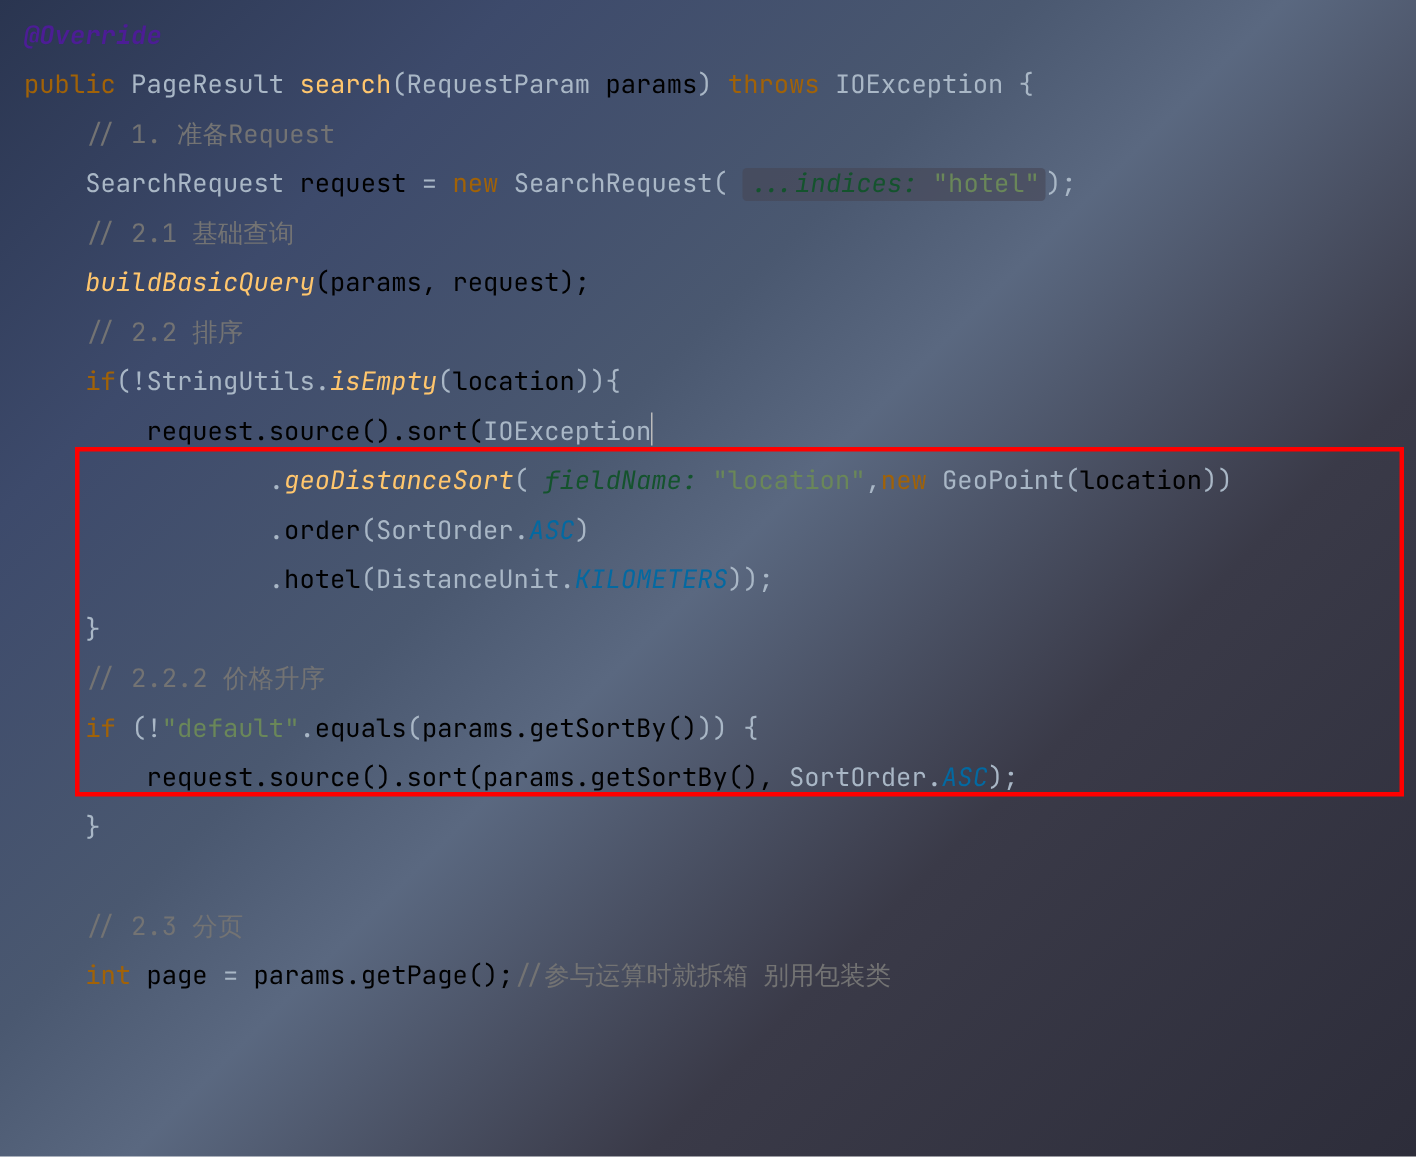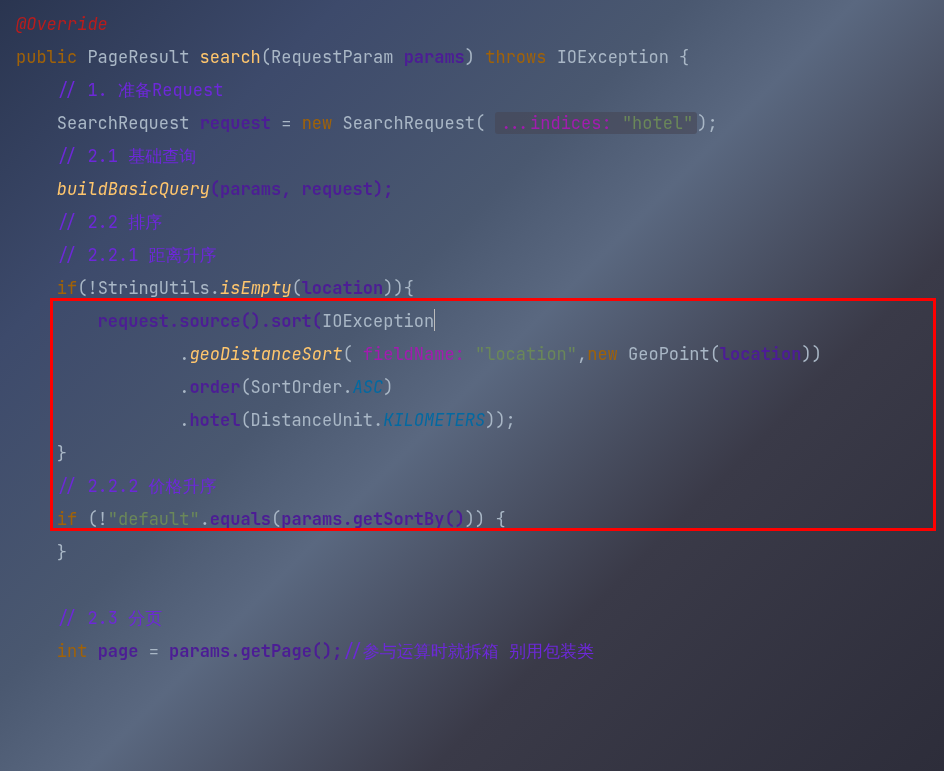--- a/index.html
+++ b/index.html
@@ -12,27 +12,27 @@
     line-height: 33px;
     overflow: hidden;
     position: relative;
   }
   .editor {
     padding: 8px 0 0 16px;
     position: relative;
   }
   .line { white-space: pre; position: relative; }
   .kw { color: #a16207; }
-  .annotation { color: #b91c1c; font-style: italic; }
+  .annotation { color: #4c1d95; font-style: italic; font-weight: bold; }
   .type { color: #a9b7c6; }
   .method-decl { color: #ffc66d; text-align: center; }
-  .comment { color: #6d28d9; }
+  .comment { color: #737373; }
   .string { color: #6a8759; }
-  .var { color: #4c1d95; font-weight: bold; }
-  .param-label { color: #a21caf; }
+  .var { color: #000000; }
+  .param-label { color: #14532d; font-style: italic; }
   .punct { color: #a9b7c6; }
   .paren { color: #a9b7c6; }
   .static-field { color: #0369a1; font-style: italic; }
   .italic-call { color: #ffc66d; font-style: italic; }
   .cursor {
     display: inline-block;
     width: 1px;
     height: 22px;
     background: #bbbbbb;
     vertical-align: middle;
@@ -67,39 +67,39 @@
 
 <div class="line">    <span class="type">SearchRequest</span><span class="punct"> </span><span class="var">request</span><span class="punct"> = </span><span class="kw">new</span><span class="punct"> </span><span class="type">SearchRequest</span><span class="paren">( </span><span class="param-hint"><span class="param-label">...indices:</span><span class="punct"> </span><span class="string">"hotel"</span></span><span class="paren">);</span></div>
 
 
 <div class="line">    <span class="comment">// 2.1 基础查询</span></div>
 
 <div class="line">    <span class="italic-call">buildBasicQuery</span><span class="var">(params, request);</span></div>
 
 <div class="line">    <span class="comment">// 2.2 排序</span></div>
 
-<div class="line">    <span class="comment">// 2.2.1 距离升序</span></div>
 
 
 <div class="line">    <span class="kw">if</span><span class="paren">(!</span><span class="type">StringUtils</span><span class="punct">.</span><span class="italic-call">isEmpty</span><span class="paren">(</span><span class="var">location</span><span class="paren">)){</span></div>
 
 <div class="line">        <span class="var">request.source().sort(</span><span class="type">IOException</span><span class="cursor"></span></div>
 
 <div class="line">                <span class="punct">.</span><span class="italic-call">geoDistanceSort</span><span class="paren">( </span><span class="param-label">fieldName:</span><span class="punct"> </span><span class="string">"location"</span><span class="punct">,</span><span class="kw">new</span><span class="punct"> </span><span class="type">GeoPoint</span><span class="paren">(</span><span class="var">location</span><span class="paren">))</span></div>
 
 <div class="line">                <span class="punct">.</span><span class="var">order</span><span class="paren">(</span><span class="type">SortOrder</span><span class="punct">.</span><span class="static-field">ASC</span><span class="paren">)</span></div>
 
 <div class="line">                <span class="punct">.</span><span class="var">hotel</span><span class="paren">(</span><span class="type">DistanceUnit</span><span class="punct">.</span><span class="static-field">KILOMETERS</span><span class="paren">));</span></div>
 
 <div class="line">    <span class="punct">}</span></div>
 
 <div class="line">    <span class="comment">// 2.2.2 价格升序</span></div>
 
 <div class="line">    <span class="kw">if</span><span class="punct"> (!</span><span class="string">"default"</span><span class="punct">.</span><span class="var">equals</span><span class="paren">(</span><span class="var">params.getSortBy()</span><span class="paren">)) {</span></div>
 
+<div class="line">        <span class="var">request.source().sort(params.getSortBy(), </span><span class="type">SortOrder</span><span class="punct">.</span><span class="static-field">ASC</span><span class="paren">);</span></div>
 
 <div class="line">    <span class="punct">}</span></div>
 
 <div class="line"> </div>
 
 <div class="line">    <span class="comment">// 2.3 分页</span></div>
 
 <div class="line">    <span class="kw">int</span><span class="punct"> </span><span class="var">page</span><span class="punct"> = </span><span class="var">params.getPage();</span><span class="comment">//参与运算时就拆箱 别用包装类</span></div>
 
 </div>

